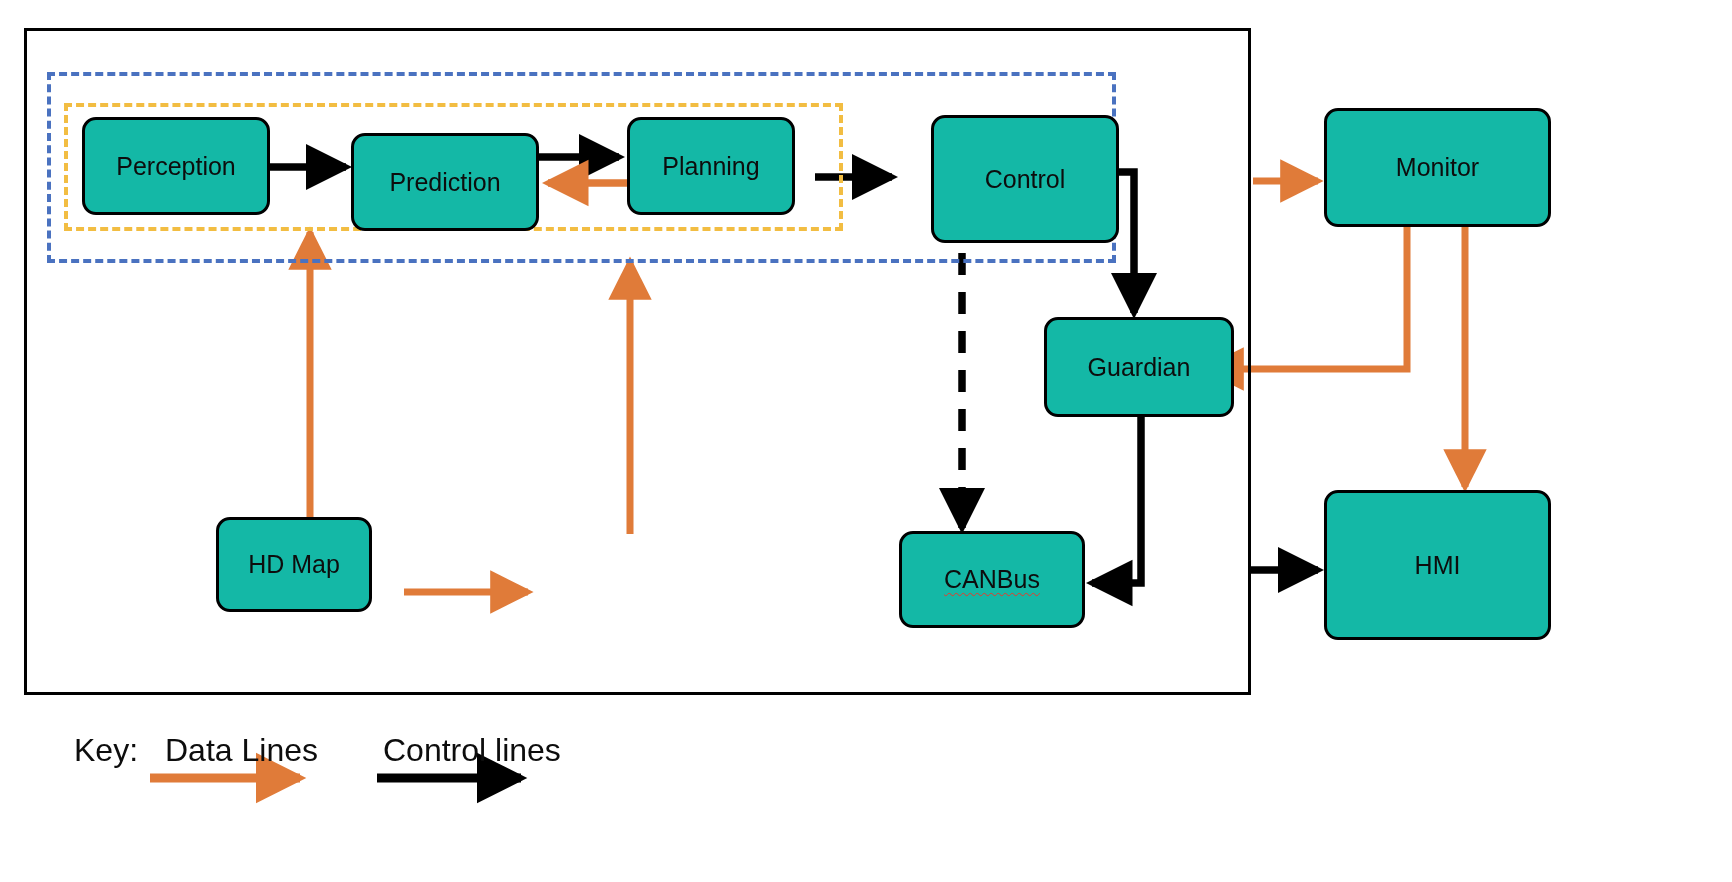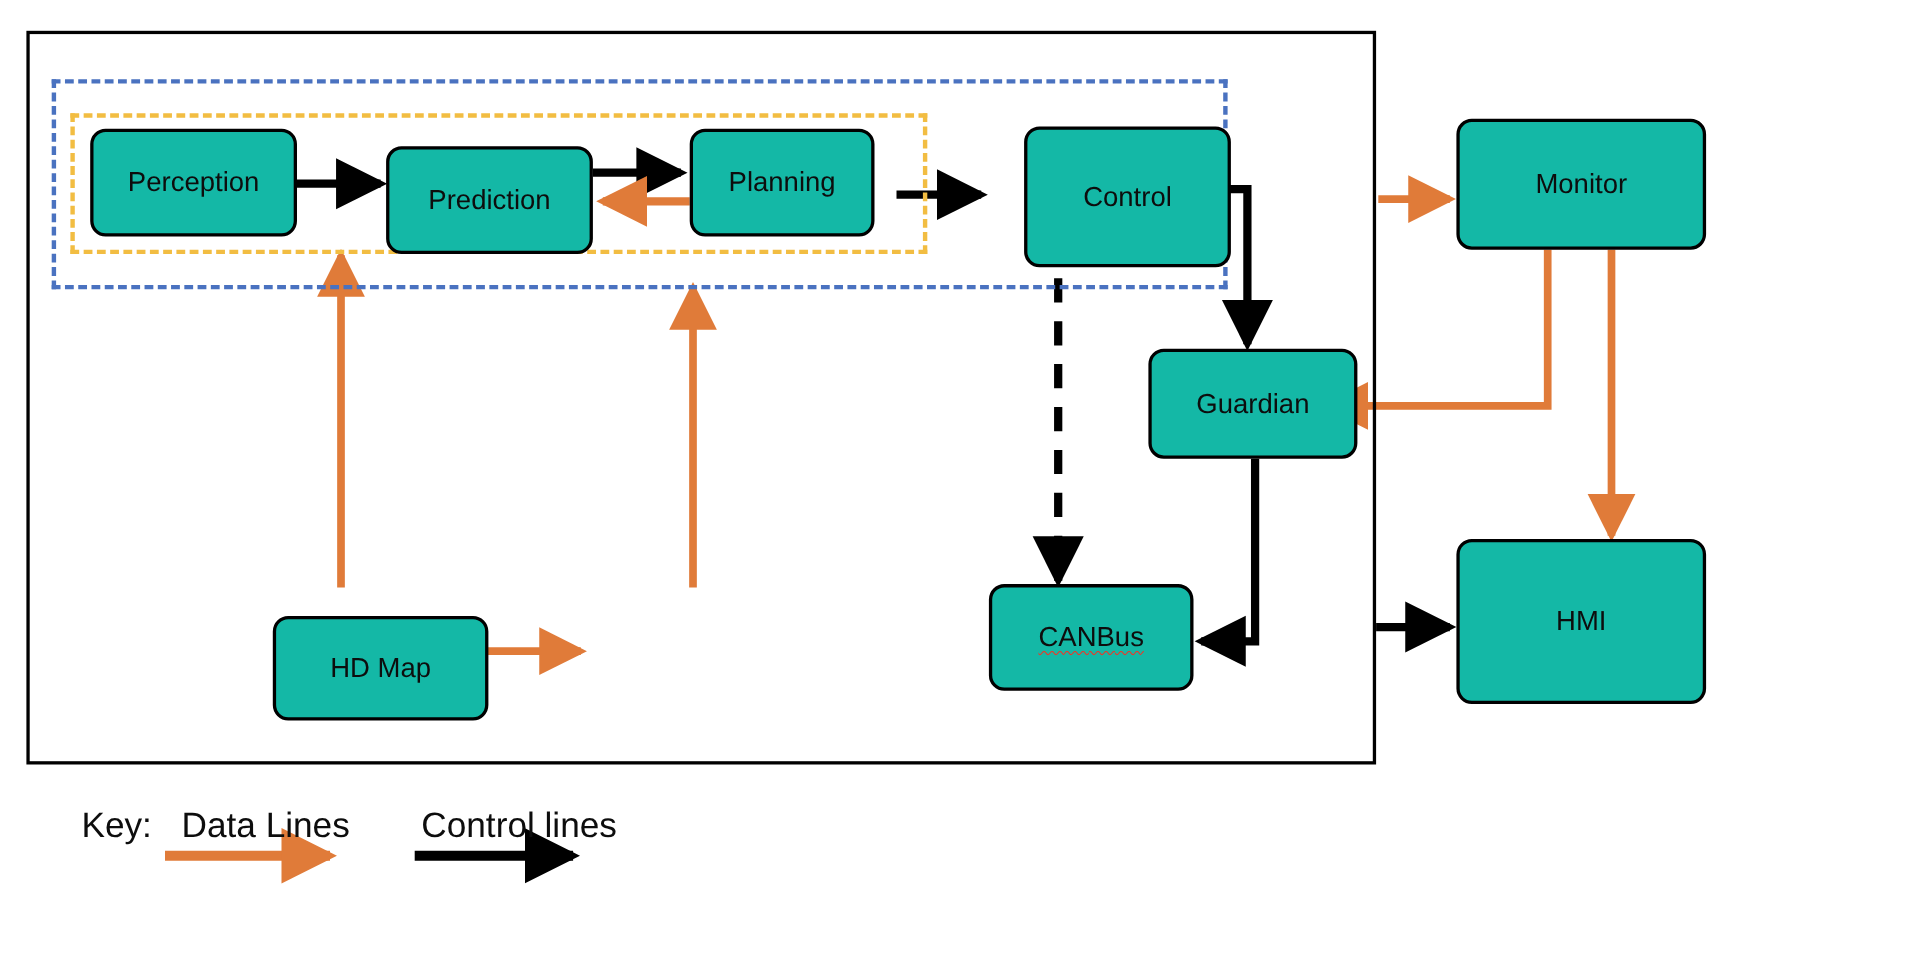--- a/index.html
+++ b/index.html
@@ -128,21 +128,21 @@
   </div>
 
   <div class="node" style="left:1010px;top:317px;width:190px;height:100px;margin-left:34px;">
     <span class="lbl">Guardian</span>
   </div>
 
   <div class="node" style="left:899px;top:531px;width:186px;height:97px;">
     <span class="lbl spellerr">CANBus</span>
   </div>
 
-  <div class="node" style="left:216px;top:560px;width:196px;height:95px;margin-left:32px;">
+  <div class="node" style="left:216px;top:517px;width:156px;height:95px;">
     <span class="lbl">HD Map</span>
   </div>
 
 
   <div class="node" style="left:1324px;top:108px;width:227px;height:119px;">
     <span class="lbl">Monitor</span>
   </div>
 
   <div class="node" style="left:1324px;top:490px;width:227px;height:150px;">
     <span class="lbl">HMI</span>

